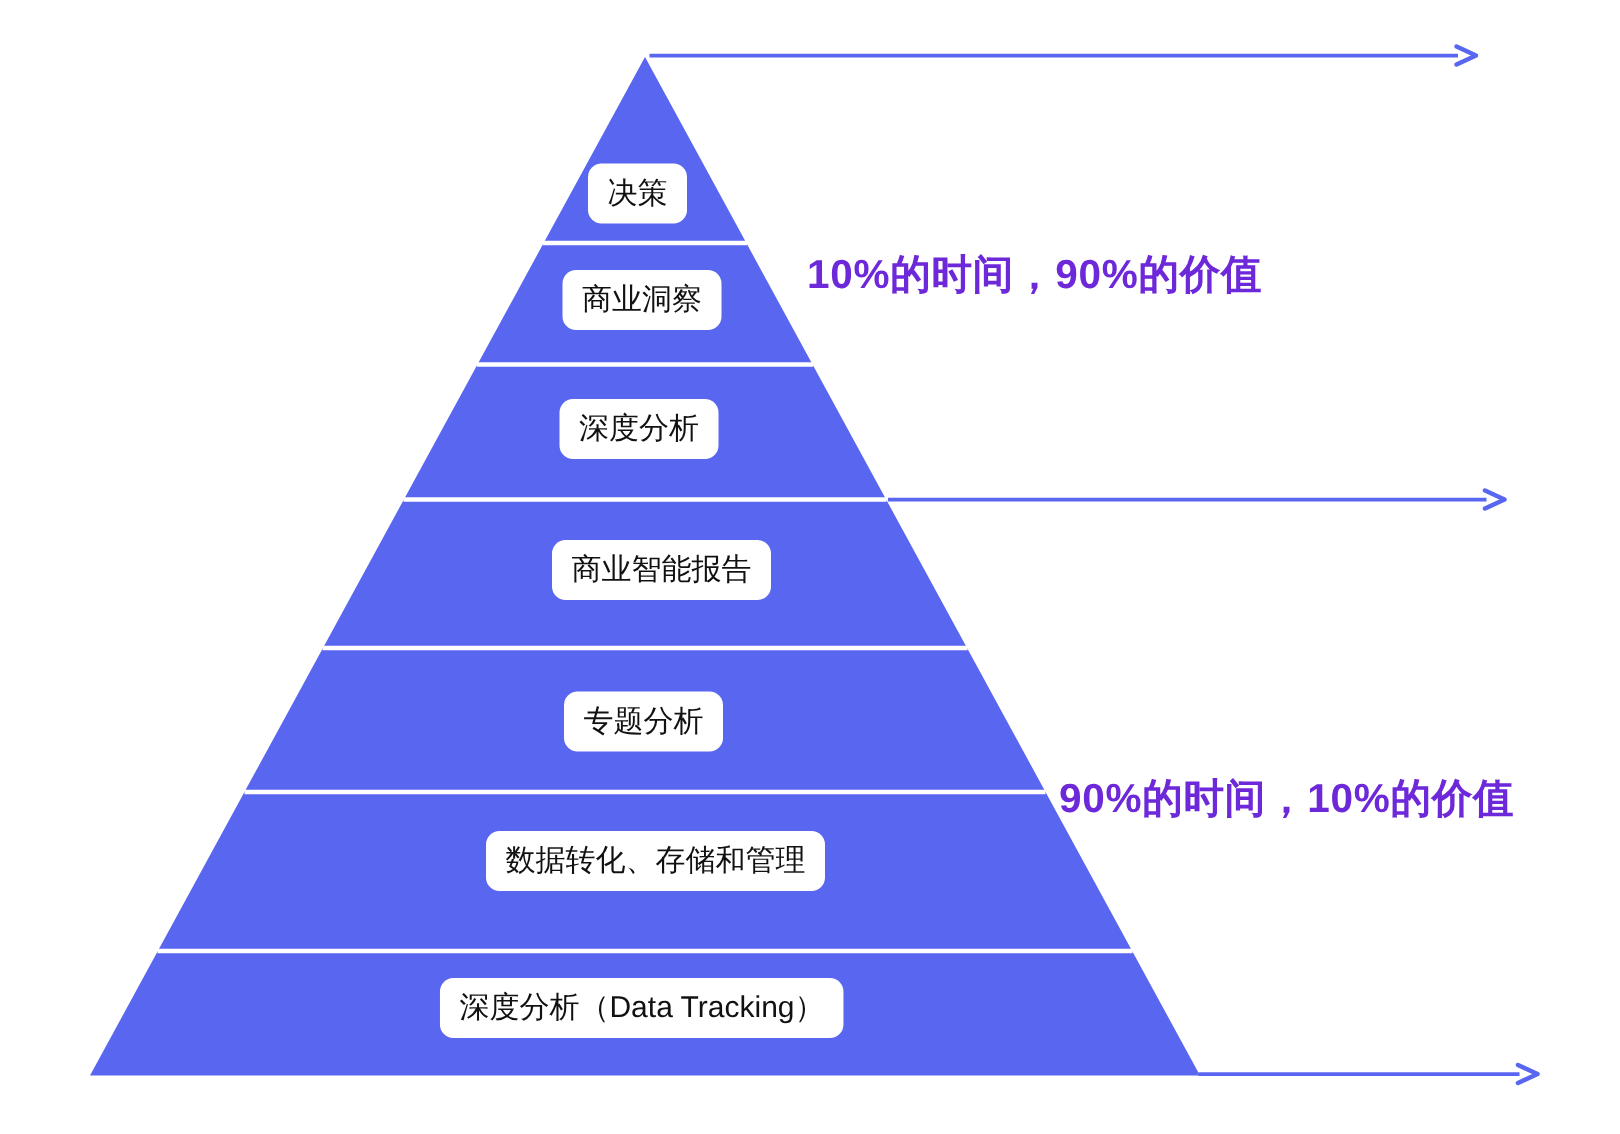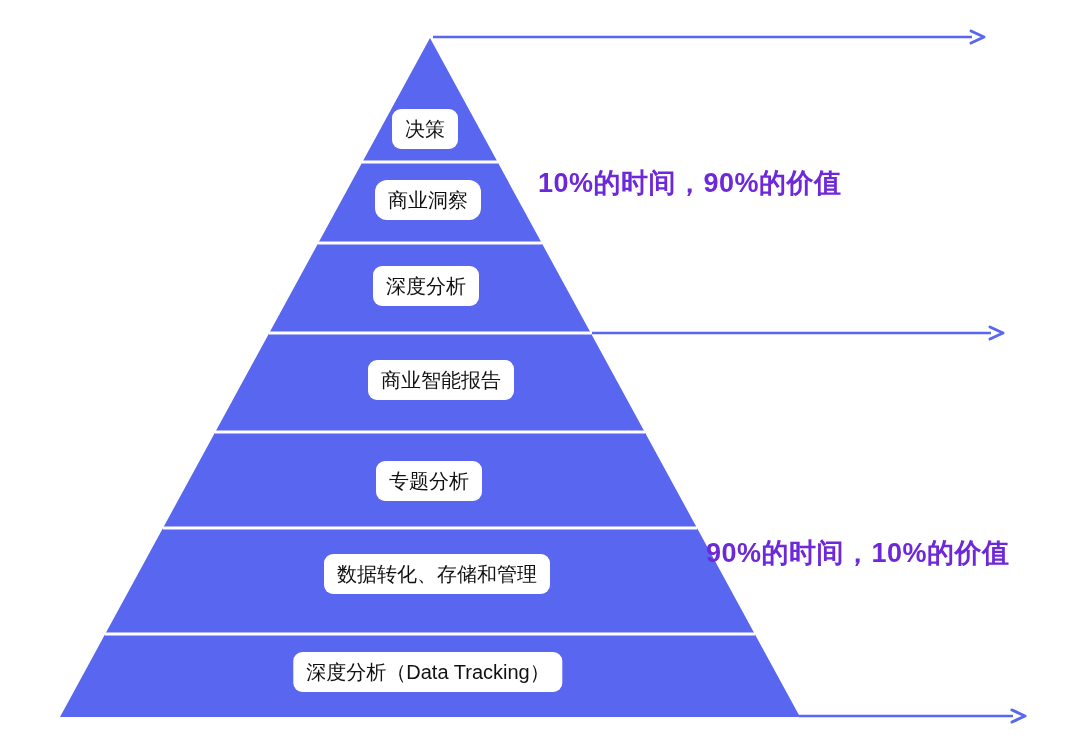--- a/index.html
+++ b/index.html
@@ -38,23 +38,23 @@
   .annotation {
     position: absolute;
     transform: translateY(-50%);
     font-size: 27px;
     font-weight: 700;
     color: #6d28d9;
     white-space: nowrap;
     letter-spacing: 0.5px;
   }
   .annotation-top { left: 538px; top: 183px; }
-  .annotation-bottom { left: 706px; top: 553px; }
+  .annotation-bottom { left: 706px; top: 532px; }
   .lbl-1 { left: 425px; top: 129px; }
-  .lbl-2 { left: 428px; top: 200px; border-radius: 12px; }
+  .lbl-2 { left: 428px; top: 200px; }
   .lbl-3 { left: 426px; top: 286px; }
   .lbl-4 { left: 441px; top: 380px; }
   .lbl-5 { left: 429px; top: 481px; }
   .lbl-6 { left: 437px; top: 574px; }
   .lbl-7 { left: 428px; top: 672px; }
 </style>
 </head>
 <body>
 
 <div class="canvas">

